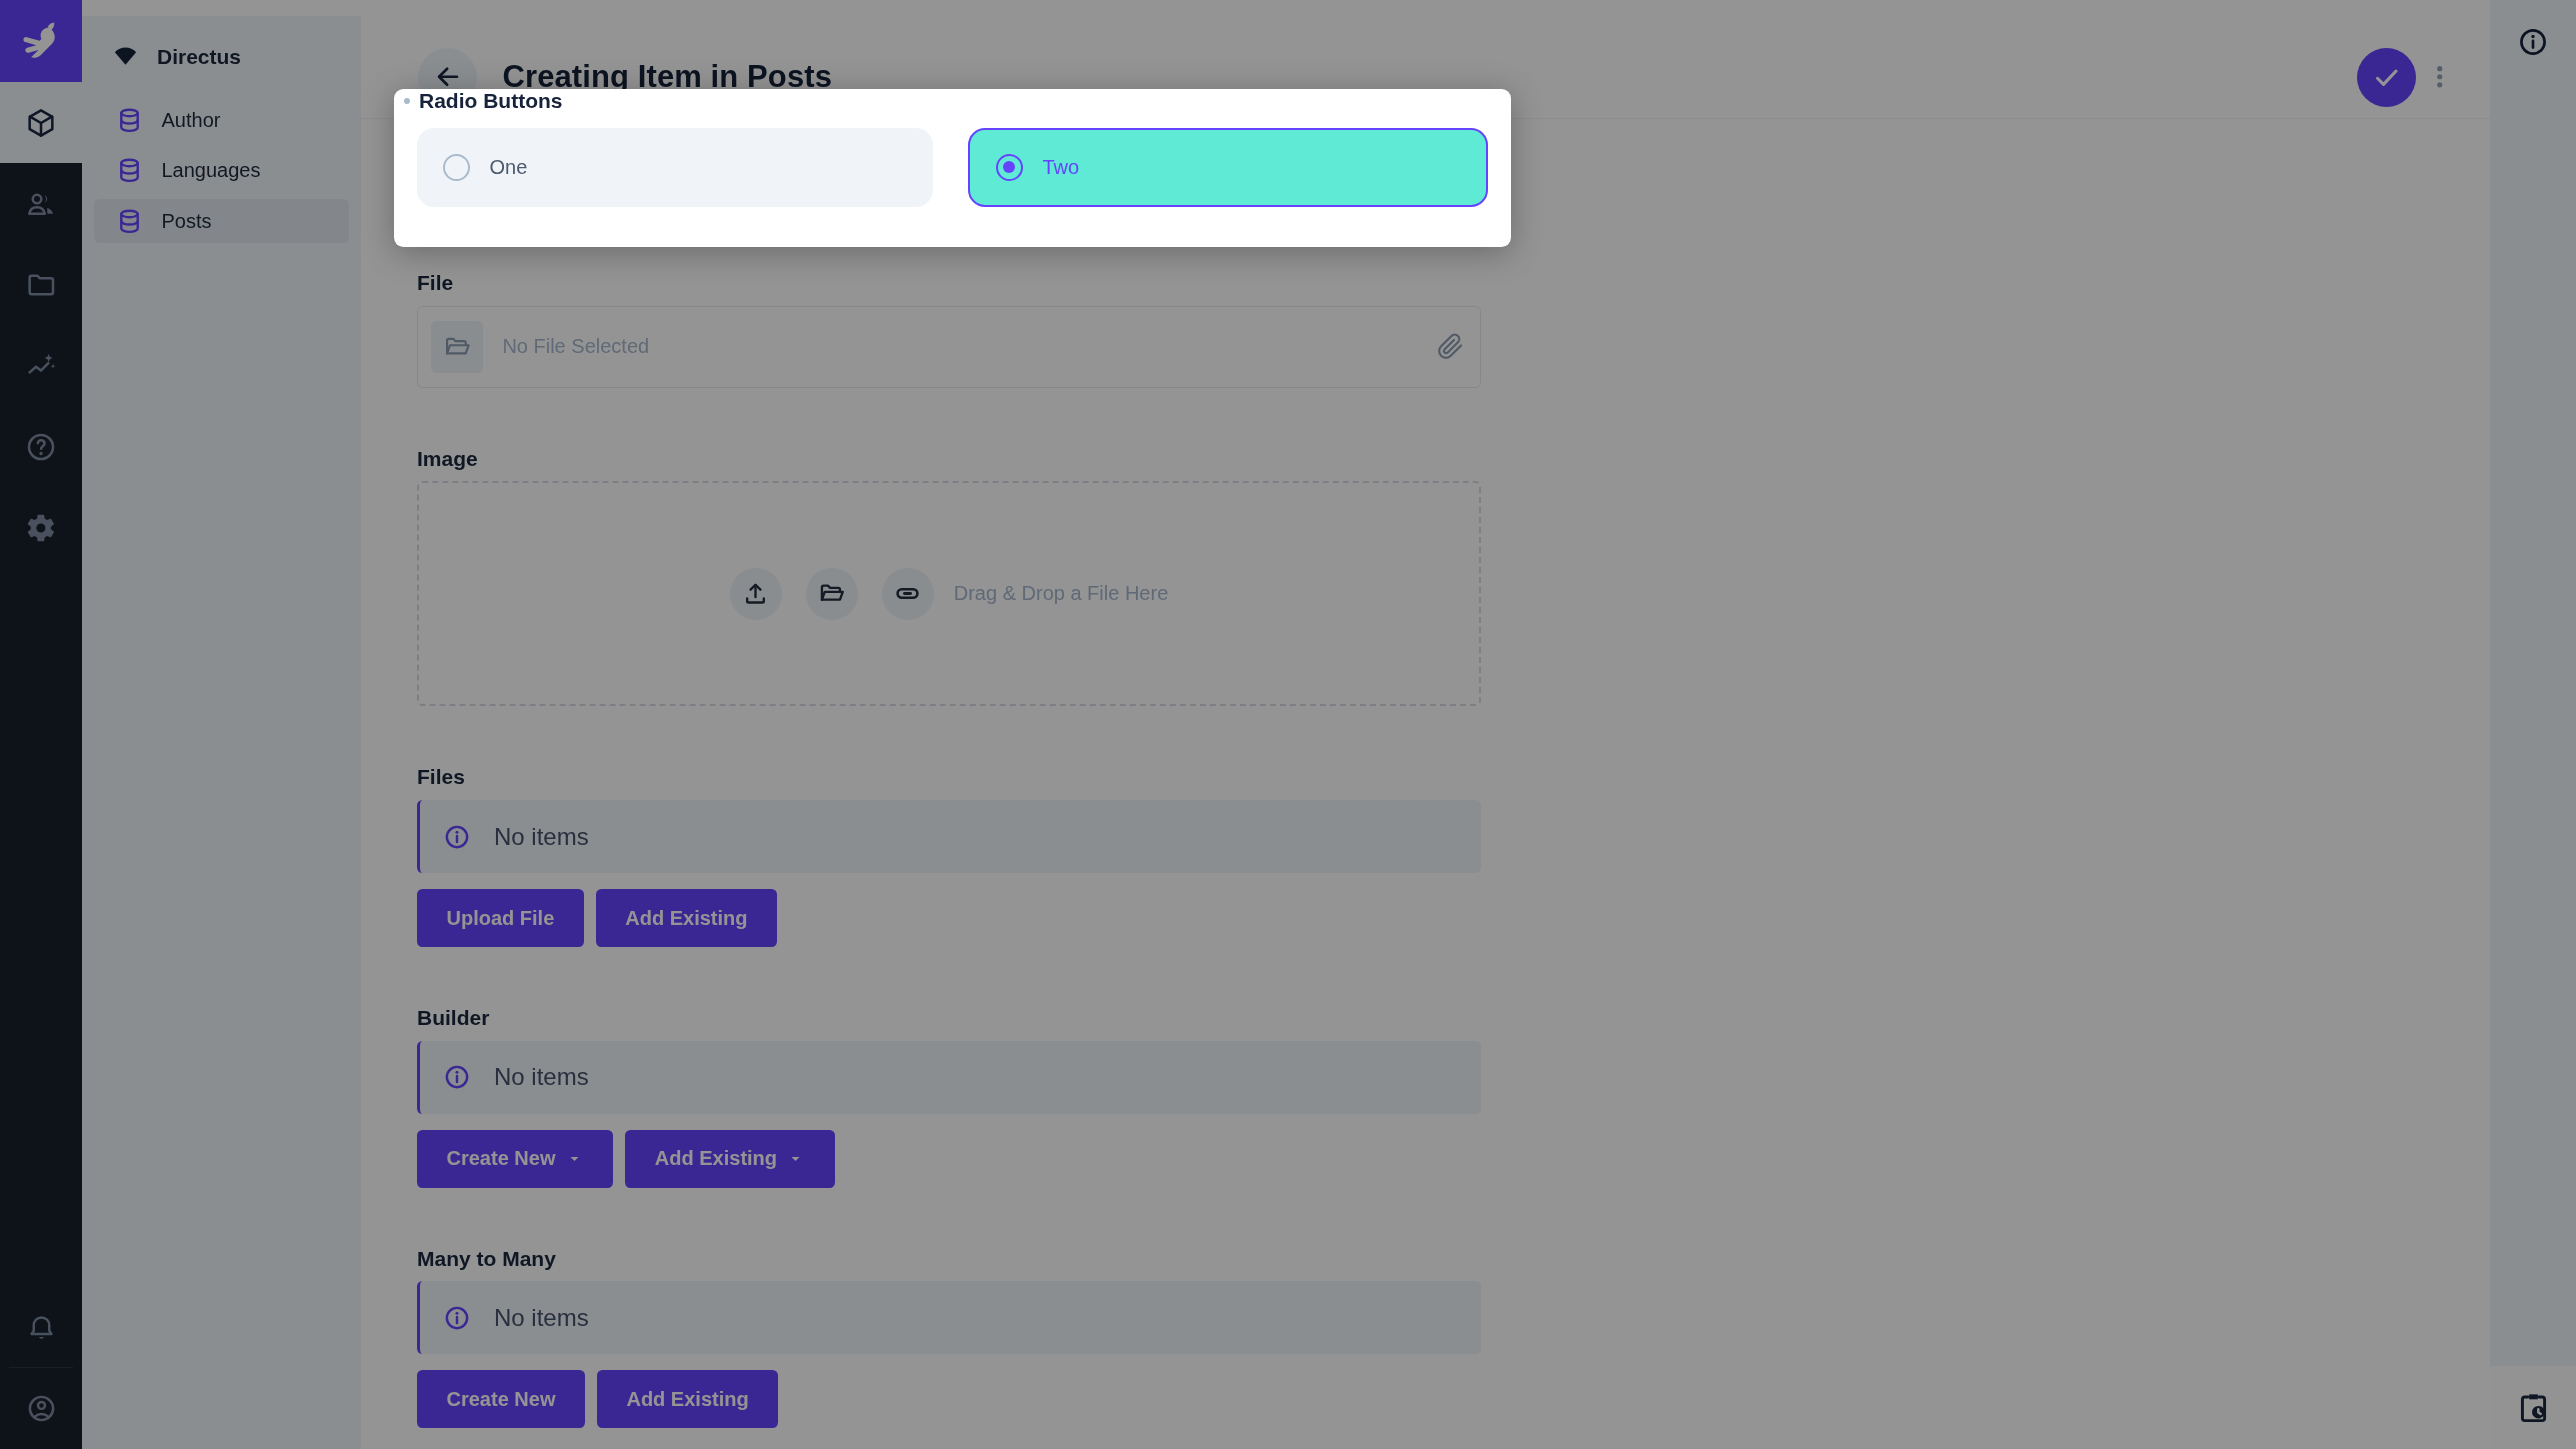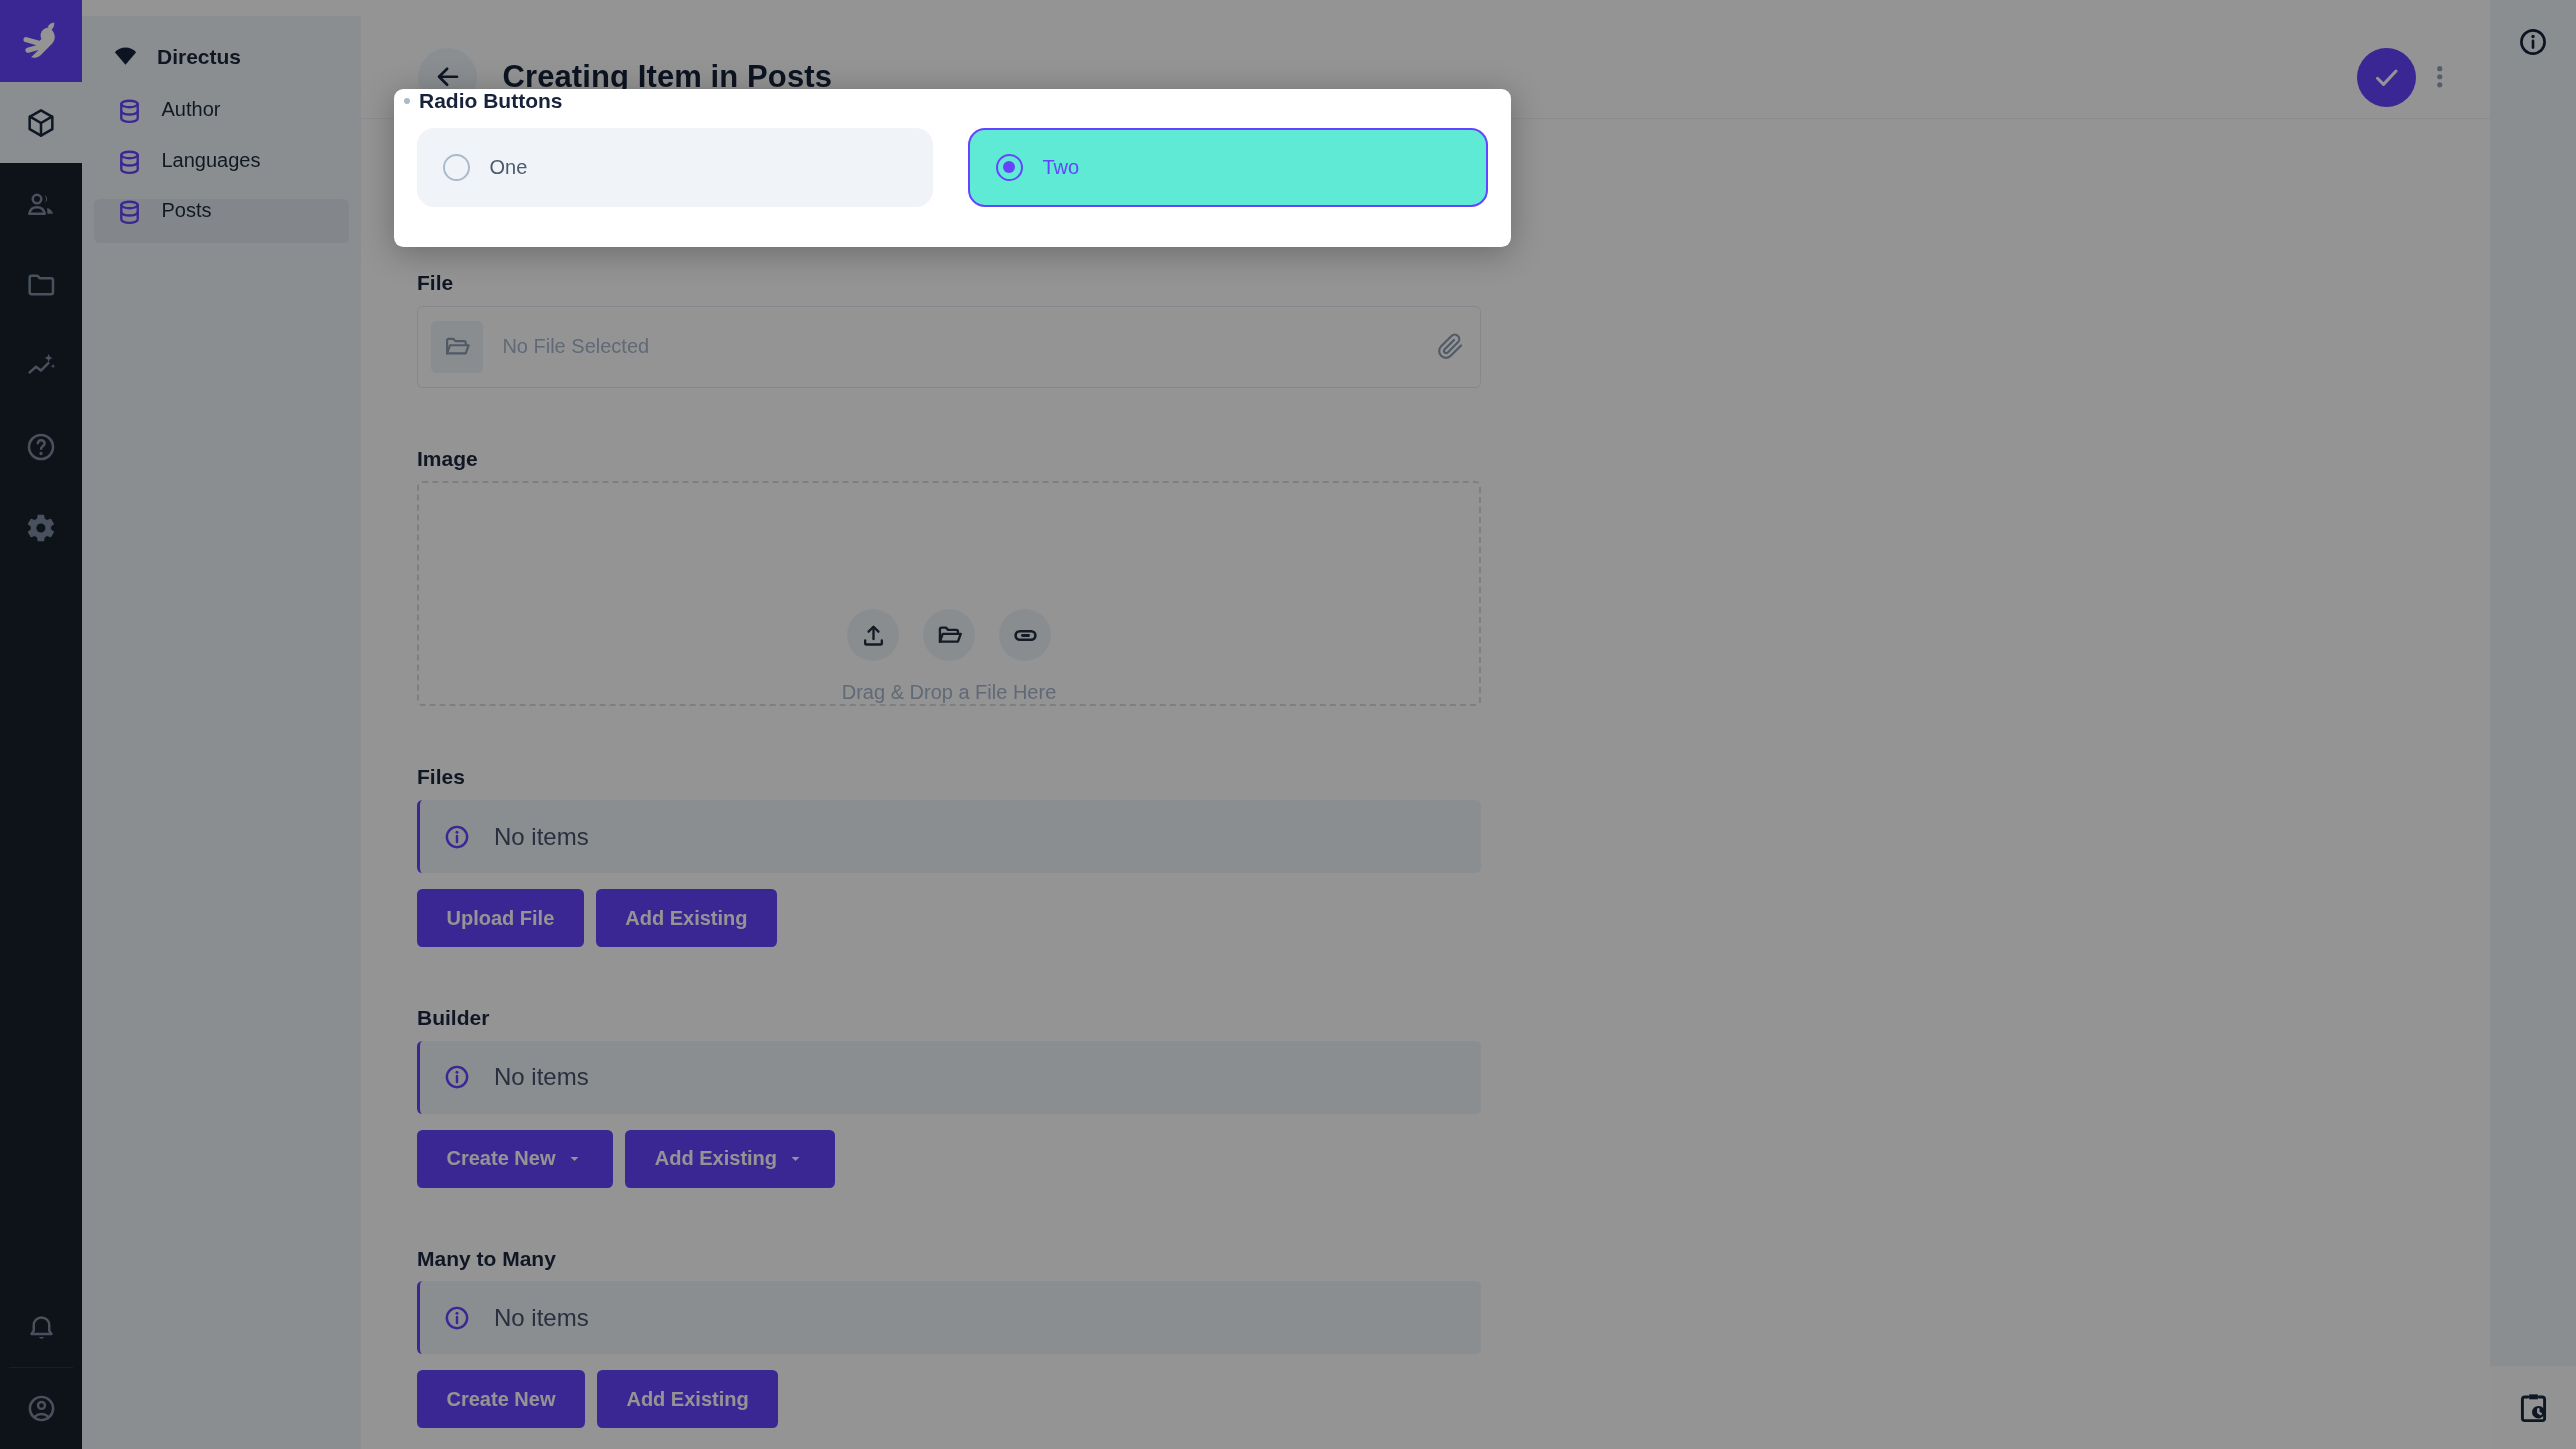--- a/index.html
+++ b/index.html
@@ -17,21 +17,21 @@
   .logo-tile { width:82px; height:82px; background:#6644ff; display:flex; align-items:center; justify-content:center; }
   .module-item { width:82px; height:81px; display:flex; align-items:center; justify-content:center; color:#7d8ca0; cursor:pointer; }
   .module-item.selected { background:#f0f4f9; color:#1a2940; }
   .mb-bottom { position:absolute; left:0; bottom:0; width:82px; }
   .mb-divider { height:1.3px; background:#2c3644; margin:0 9.4px; }
 
   
   .nav { position:absolute; left:82px; top:16px; width:279px; height:1449px; background:#f0f4f9; z-index:2; }
   .project-row { height:82px; display:flex; align-items:center; padding-left:28px; gap:16px; color:#1a2940; }
   .project-name { font-size:21px; font-weight:600; }
-  .nav-item { margin:0 12px 6.7px 12px; height:44px; border-radius:5.4px; display:flex; align-items:flex-start;
+  .nav-item { margin:0 12px 6.7px 12px; height:44px; border-radius:5.4px; display:flex; align-items:center;
               padding-left:21.5px; gap:19px; color:#1c2a3a; font-size:20px; font-weight:500; cursor:pointer; }
   .nav-item:first-of-type { margin-top:16px; }
   .nav-item.active { background:#e2e9f1; }
   .db-icon { color:#6644ff; display:flex; }
 
   
   .header { position:absolute; left:361px; top:0; width:2129px; height:83px; background:#fff;
             border-bottom:1.3px solid #eef2f7; display:flex; align-items:center; z-index:1;margin-top:36px; }
   .back-btn { width:59px; height:59px; border-radius:50%; background:#f0f4f9; display:flex; align-items:center;
               justify-content:center; color:#1a2940; margin-left:57px; cursor:pointer; flex:none; }
@@ -55,22 +55,22 @@
   .section:first-child { margin-top:0; }
   .field-label { font-size:21px; font-weight:700; color:#1a2940; margin-bottom:10.7px; }
 
   .file-input { height:82px; border:1.3px solid #e4eaf1; border-radius:5.4px; display:flex; align-items:center;
                 padding:0 16px 0 13.4px; gap:19px; cursor:pointer; }
   .file-square { width:52px; height:52px; border-radius:5.4px; background:#eef3f9; display:flex; align-items:center;
                  justify-content:center; color:#8b9bb1; flex:none; }
   .file-placeholder { color:#a6b6cc; font-size:20px; flex:1; }
   .paperclip { color:#8b9bb1; display:flex; }
 
-  .dropzone { height:225px; border:2px dashed #d6dde6; border-radius:5.4px; display:flex; flex-direction:column;
-              align-items:center; justify-content:flex-end; gap:20px; }
+  .dropzone { height:225px; border:2px dashed #d6dde6; border-radius:5.4px; display:flex; flex-direction:row;
+              align-items:center; justify-content:center; gap:20px; }
   .circle-row { display:flex; gap:24px; }
   .circle-btn { width:52px; height:52px; border-radius:50%; background:#eef3f9; display:flex; align-items:center;
                 justify-content:center; color:#242f3e; cursor:pointer; }
   .drop-text { color:#a6b6cc; font-size:20px; }
 
   .notice { height:73px; border-radius:5.4px; background:#f0f4f9; border-left:3.4px solid #6644ff; display:flex;
             align-items:center; padding-left:23px; gap:23px; color:#46516b; font-size:24px; }
   .notice-info { color:#6644ff; display:flex; }
   .btn-row { margin-top:16px; display:flex; gap:12px; }
   .btn { height:58px; padding:0 29.5px; border-radius:5.4px; background:#6644ff; color:#fff; font-size:20px;

